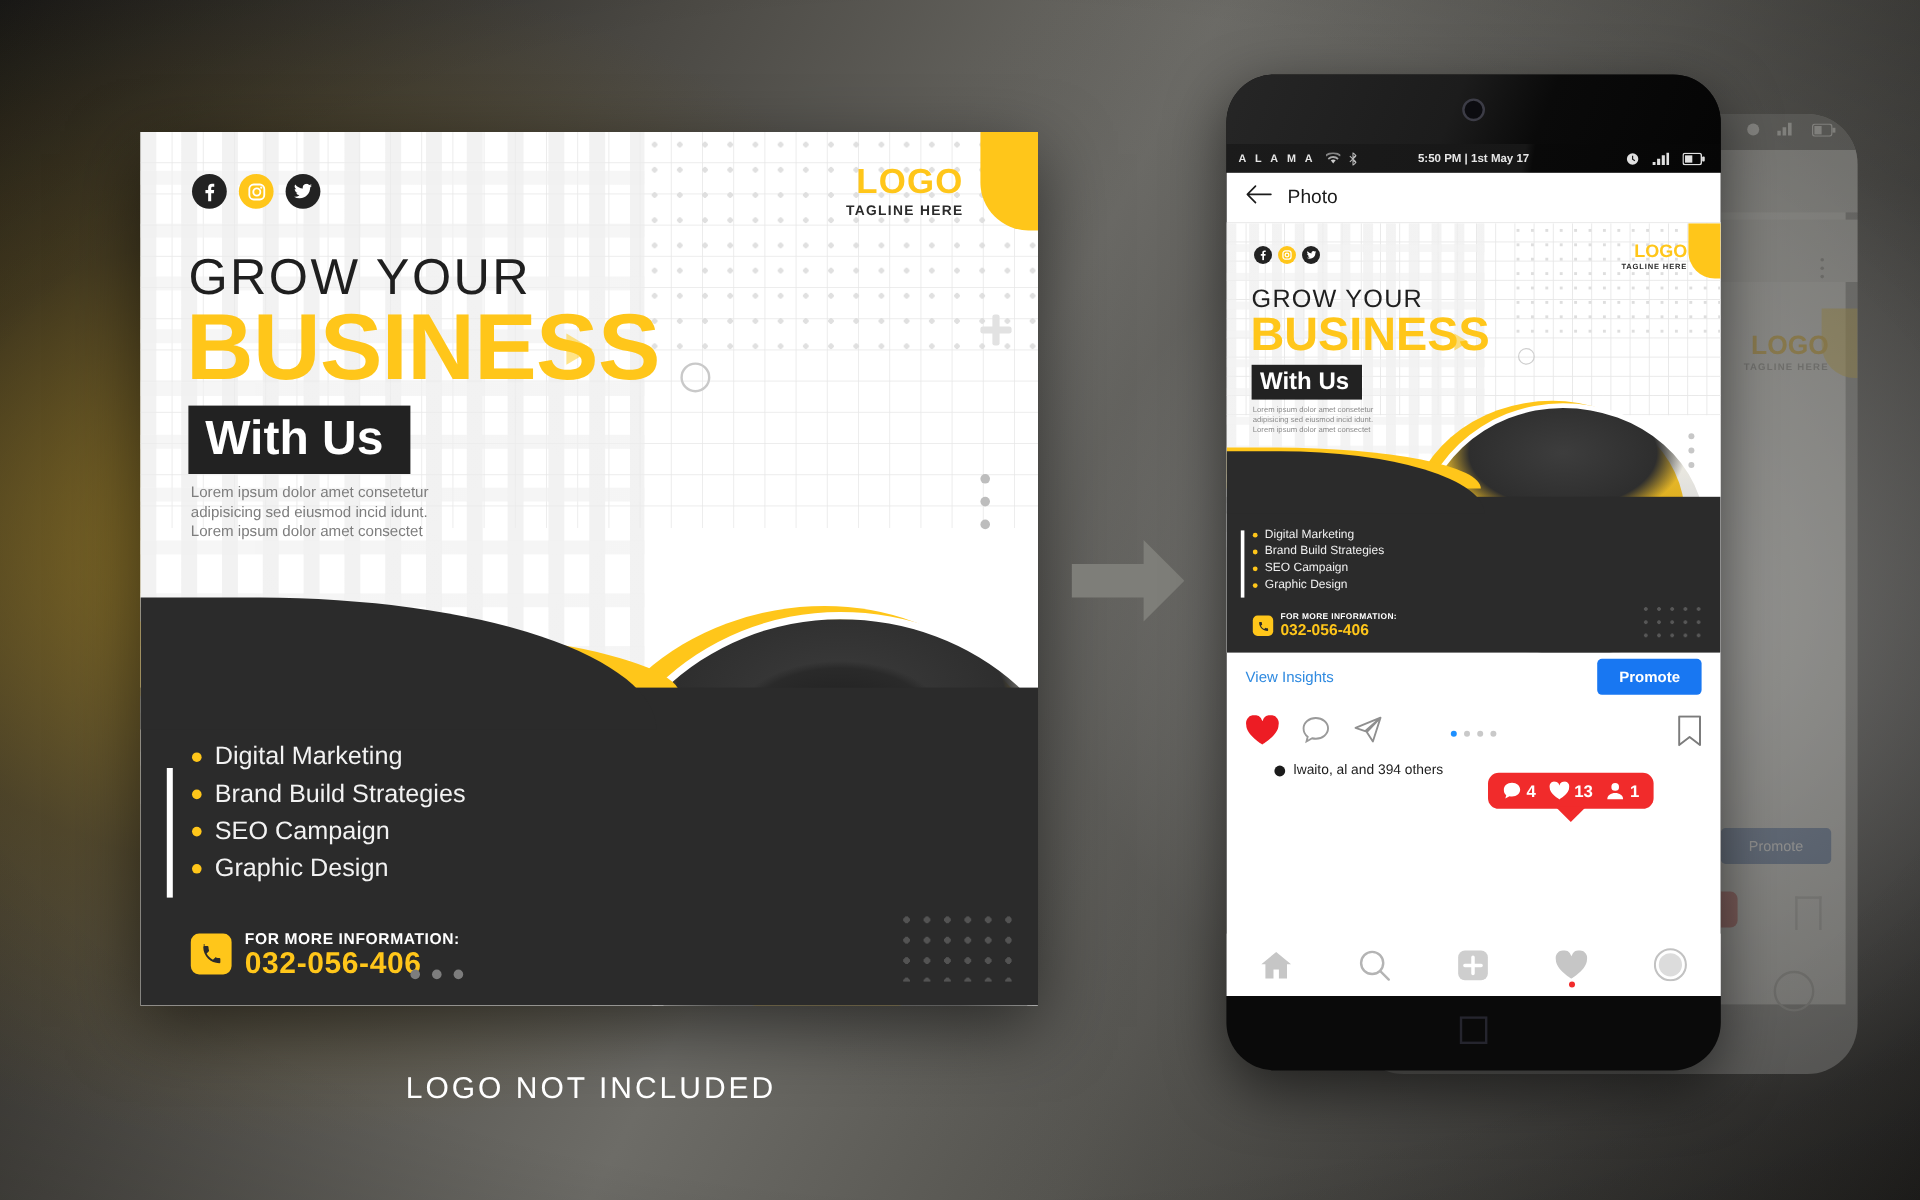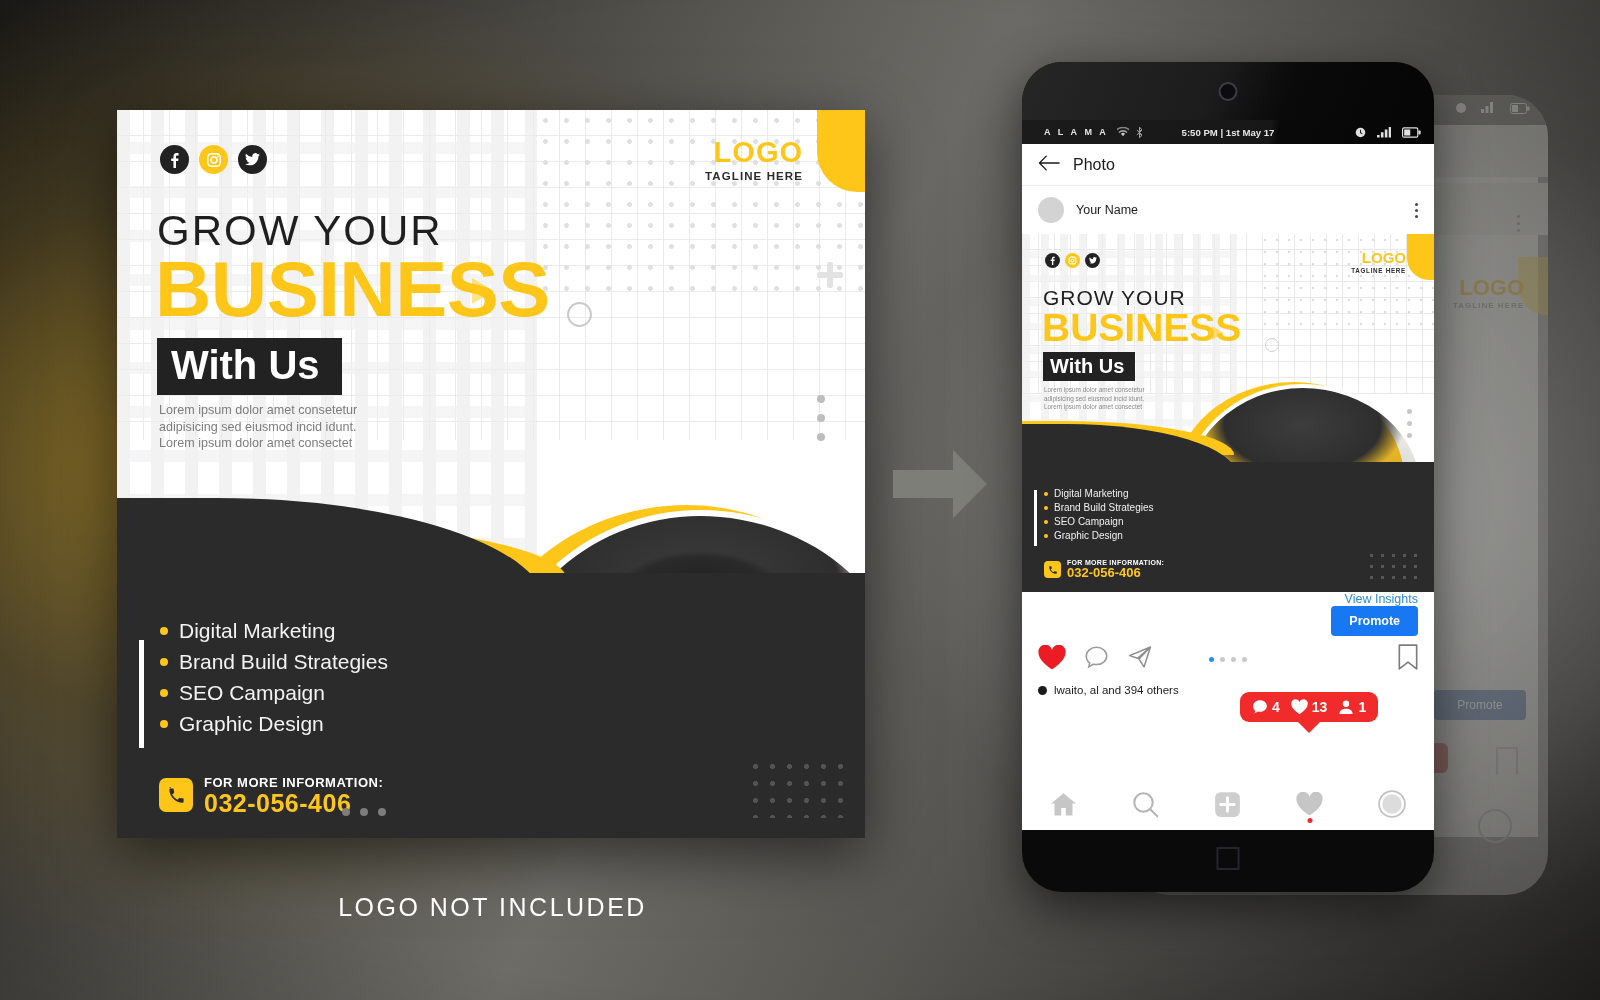--- a/index.html
+++ b/index.html
@@ -219,21 +219,21 @@
   }
   #phone .camera {
     position:absolute; left:50%; top:20px; transform:translateX(-50%);
     width:19px; height:19px; border-radius:50%; border:2px solid #3c3c46; background:#0c0c10;
   }
   #statusbar {
     position:absolute; left:0; top:58px; width:100%; height:24px;
     background:linear-gradient(100deg,#1b1b1b 0%,#171717 60%,#090909 62%,#060606 100%);
     display:flex; align-items:center; color:#e6e6e6; font-size:9.6px;
   }
-  #statusbar .carrier { margin-left:22px; letter-spacing:2.6px; font-weight:600; font-size:9px; }
+  #statusbar .carrier { margin-left:10px; letter-spacing:2.6px; font-weight:600; font-size:9px; }
   #statusbar .sb-left-ic { display:flex; align-items:center; gap:7px; margin-left:9px; }
   #statusbar .time { position:absolute; left:50%; transform:translateX(-50%); font-size:9.6px; font-weight:600; }
   #statusbar .sb-right { position:absolute; right:13px; display:flex; align-items:center; gap:11px; }
 
   #screen {
     position:absolute; left:0; top:82px; width:100%; height:686px; background:#fff; overflow:hidden;
   }
   .app-head {
     height:42px; display:flex; align-items:center; gap:13px; padding:0 16px;
     border-bottom:1px solid #ececec;
@@ -304,35 +304,35 @@
       radial-gradient(ellipse 60% 40% at 50% 18%, #3d3d3d 0%, #2e2e2e 55%, rgba(46,46,46,0) 72%),
       linear-gradient(180deg, rgba(250,232,150,0.25) 0%, rgba(60,60,60,0.18) 40%, rgba(40,40,40,0.38) 100%);
     overflow:hidden;
   }
   .mp-dots-m { position:absolute; right:22px; top:175px; display:flex; flex-direction:column; gap:7px; }
   .mp-dots-m span { width:5px; height:5px; border-radius:50%; background:#c7c7c7; display:block; }
   .mp-dots-br { position:absolute; right:14px; bottom:10px; width:54px; height:32px; background-image:radial-gradient(circle, rgba(95,95,95,0.85) 1.5px, transparent 1.7px); background-size:11px 11px; }
 
   
   .insights-row {
-    height:40px; display:flex; align-items:flex-end; justify-content:space-between; padding:0 16px;flex-direction:column;
+    height:40px; display:flex; align-items:center; justify-content:space-between; padding:0 16px;
   }
   .insights-link { color:#2f8ae0; font-size:12.5px; }
   .promote-btn {
     background:#1877F2; color:#fff; font-size:12.5px; font-weight:600;
     padding:8px 18px; border-radius:4px;
   }
   .actions-row {
     height:54px; display:flex; align-items:center; padding:0 16px; gap:18px; position:relative;
   }
   .carousel-dots { position:absolute; left:50%; transform:translateX(-50%); display:flex; gap:6px; }
   .carousel-dots i { width:5px; height:5px; border-radius:50%; background:#c9c9c9; display:block; }
   .carousel-dots i.on { background:#1e90ff; }
   .bookmark-ic { position:absolute; right:16px; }
-  .likes-row { padding:0 16px; display:flex; align-items:center; gap:7px; margin-top:-2px; }
+  .likes-row { padding:0 16px; display:flex; align-items:center; gap:7px; margin-top:-2px;margin-left:24px; }
   .likes-row .thumb { width:9px; height:9px; border-radius:50%; background:#1b1b1b; display:block; flex:none; }
   .likes-row .lt { font-size:11.5px; color:#1b1b1b; }
 
   .notif-bubble {
     position:absolute; left:218px; top:60px;
     background:#F12B2B; border-radius:9px; padding:7px 12px;
     display:flex; align-items:center; gap:11px; color:#fff; z-index:9;
   }
   .notif-bubble .it { display:flex; align-items:center; gap:4px; font-size:14px; font-weight:600; }
   .notif-tail {
@@ -547,29 +547,20 @@
 
     <div class="app-head">
       <span>
         <svg width="22" height="16" viewBox="0 0 24 17">
             <path d="M23 8.5H2M9 1 1.6 8.5 9 16" stroke="#1b1b1b" stroke-width="1.5" fill="none" stroke-linecap="round" stroke-linejoin="round"></path>
           </svg>
       </span>
       <span class="ttl">Photo</span>
     </div>
 
-    <div class="post-head">
-      <span class="av"></span>
-      <span class="nm">Your Name</span>
-      <span class="kebab">
-          <i></i>
-          <i></i>
-          <i></i>
-        </span>
-    </div>
 
     <div class="mini-poster">
       <div class="mp-grid"></div>
       <div class="mp-blocks"></div>
       <div class="mp-dots-tr"></div>
       <div class="mp-yt"></div>
 
       <div class="mp-social">
         <span class="s">
           <svg width="5" height="9" viewBox="0 0 9 16">

